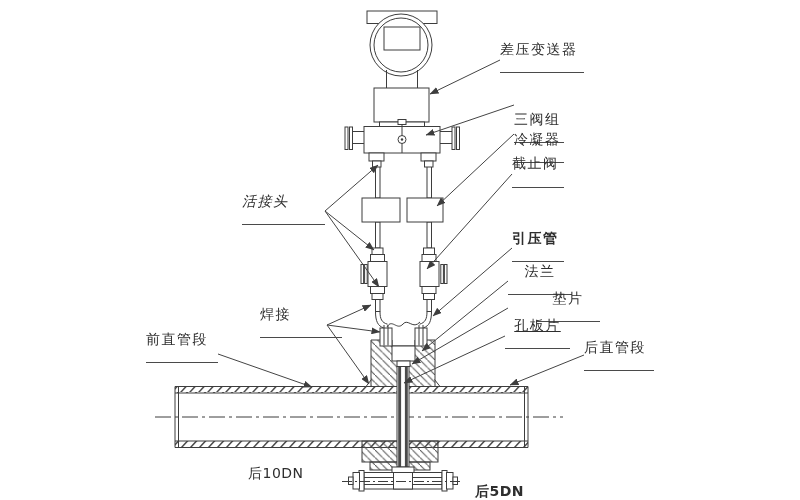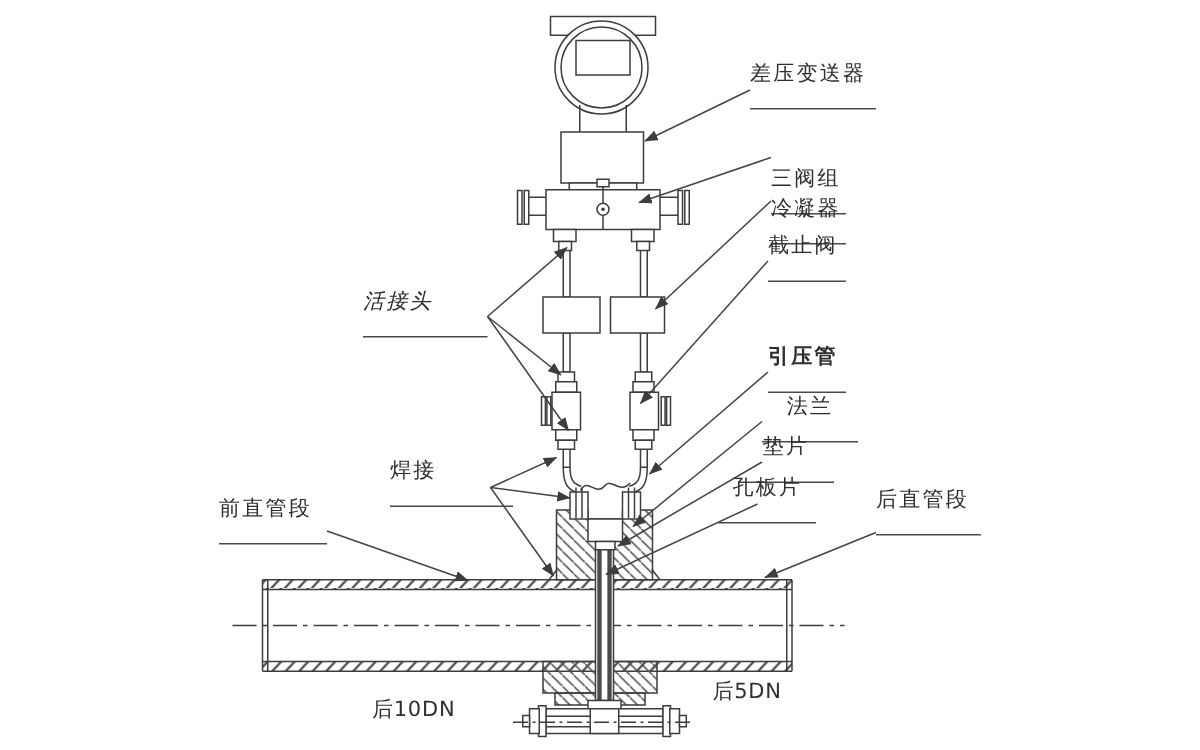--- a/index.html
+++ b/index.html
@@ -161,24 +161,24 @@
       <line x1="327" y1="325" x2="380" y2="332" marker-end="url(#arr)"></line>
       <line x1="327" y1="325" x2="369" y2="384" marker-end="url(#arr)"></line>
       <line x1="218" y1="354" x2="312" y2="387" marker-end="url(#arr)"></line>
     </g>
   </g>
 </svg>
 
 <div class="lbl u" style="left:500px;top:42px;width:84px;">差压变送器</div>
 <div class="lbl u" style="left:514px;top:88px;width:50px;margin-top:24px;">三阀组</div>
 <div class="lbl u" style="left:514px;top:132px;width:50px;">冷凝器</div>
-<div class="lbl u" style="left:512px;top:157px;width:52px;">截止阀</div>
+<div class="lbl u" style="left:512px;top:157px;width:52px;font-family:Liberation Mono, monospace;">截止阀</div>
 <div class="lbl u" style="left:512px;top:231px;width:52px;font-weight:bold;">引压管</div>
 <div class="lbl u ctr" style="left:508px;top:264px;width:64px;">法兰</div>
-<div class="lbl u ctr" style="left:492px;top:291px;width:64px;">垫片</div>
-<div class="lbl u ctr" style="left:479px;top:318px;width:65px;">孔板片</div>
-<div class="lbl u" style="left:584px;top:326px;width:70px;">后直管段</div>
+<div class="lbl u ctr" style="left:536px;top:291px;width:64px;">垫片</div>
+<div class="lbl u ctr" style="left:505px;top:318px;width:65px;text-decoration:underline;">孔板片</div>
+<div class="lbl u" style="left:584px;top:340px;width:70px;">后直管段</div>
 <div class="lbl u" style="left:242px;top:194px;width:83px;font-style:italic;">活接头</div>
 <div class="lbl u" style="left:260px;top:307px;width:82px;">焊接</div>
 <div class="lbl u" style="left:146px;top:332px;width:72px;">前直管段</div>
 <div class="lbl" style="left:248px;top:466px;letter-spacing:0.5px;">后10DN</div>
-<div class="lbl" style="left:475px;top:454px;letter-spacing:0.5px;">后5DN</div>
+<div class="lbl" style="left:475px;top:484px;letter-spacing:0.5px;font-weight:bold;">后5DN</div>
 </div>
 
 </body></html>

